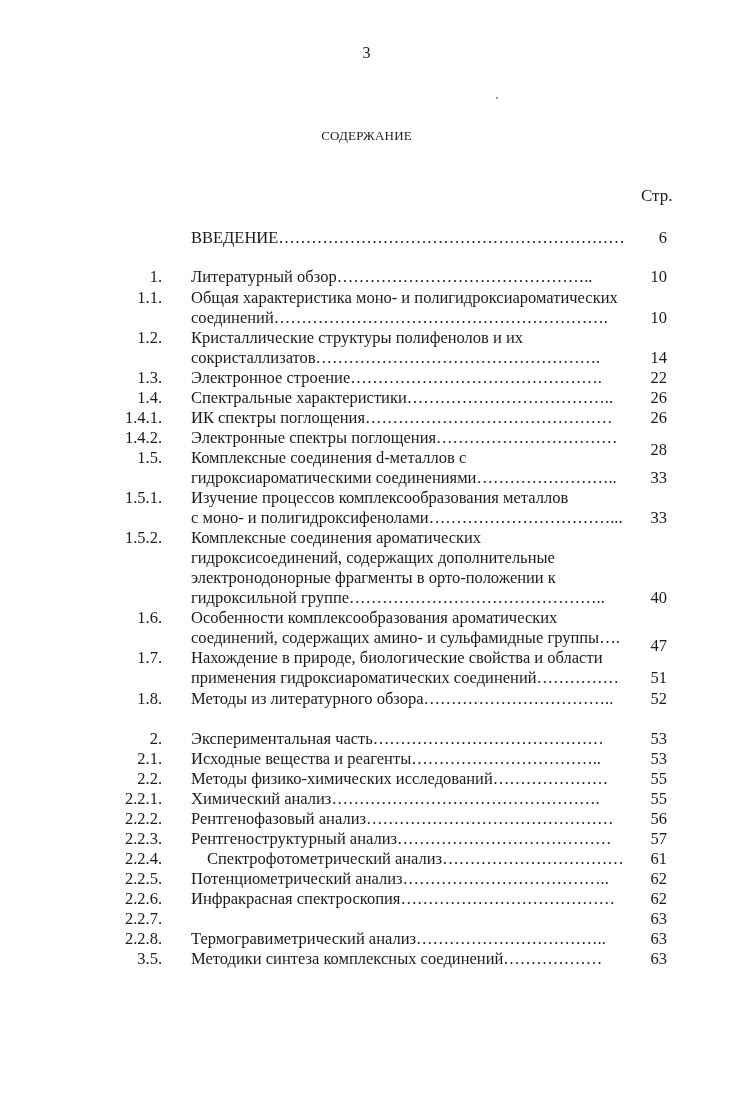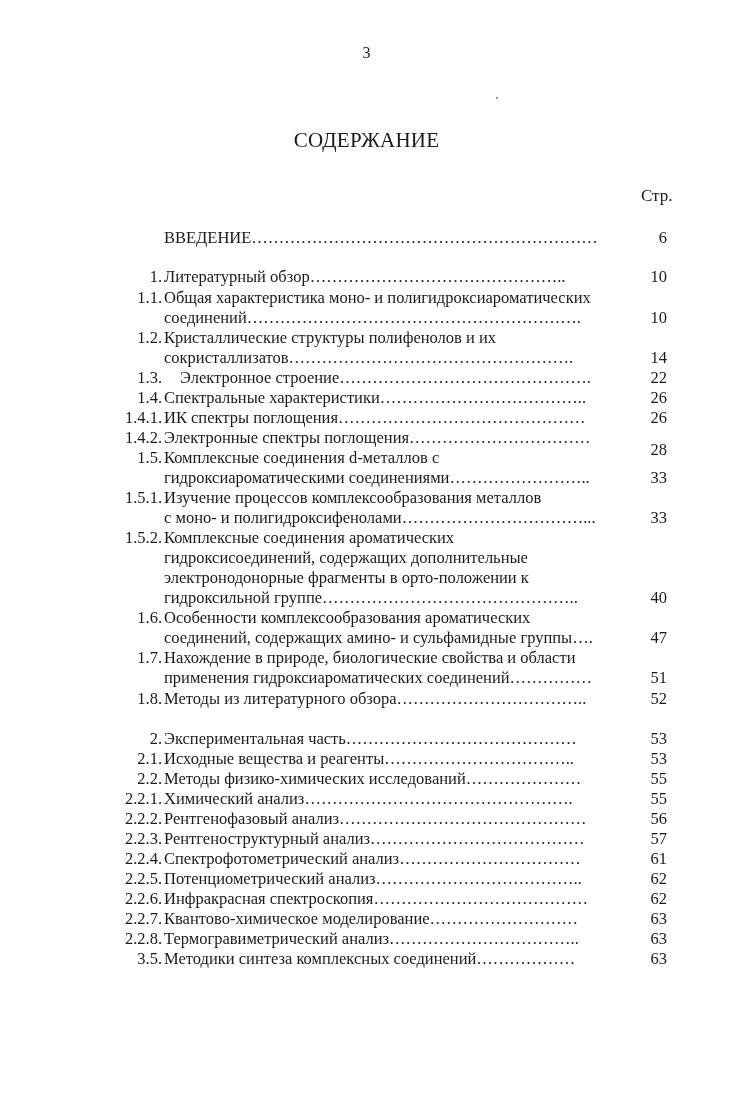--- a/index.html
+++ b/index.html
@@ -11,40 +11,40 @@
   .page-number {
     position: absolute; top: 44px; left: 0; width: 733px; text-align: center;
     font-size: 16px;
   }
   .speck {
     position: absolute; top: 97px; left: 496px; width: 2px; height: 2px;
     background: #777; border-radius: 1px;
   }
   .title {
     position: absolute; top: 128px; left: 0; width: 733px; text-align: center;
-    font-size: 21px; letter-spacing: 0.2px;
+    font-size: 13px; letter-spacing: 0.2px;
   }
   .page-col-header {
     position: absolute; top: 186px; left: 641px; font-size: 17px;
   }
   .toc {
     position: absolute; top: 0; left: 0; width: 733px;
   }
   .row {
     position: absolute; left: 0; width: 733px; height: 21px;
     font-size: 16.5px; line-height: 21px;
   }
   .num {
     position: absolute; right: 571px; 
     text-align: right; white-space: nowrap;
   }
   .pg {
     position: absolute; right: 66px; text-align: right; white-space: nowrap;
   }
-  .line2 { position: absolute; left: 164px; white-space: nowrap; }
+  .line2 { position: absolute; left: 191px; white-space: nowrap; }
 </style>
 </head>
 <body>
 
 <div class="page-number">3</div>
 <div class="speck"></div>
 <div class="title">СОДЕРЖАНИЕ</div>
 <div class="page-col-header">Стр.</div>
 
 <div class="toc" id="toc">
@@ -65,21 +65,21 @@
       <span class="pg" style="top: 20px;">10</span>
     </div>
     <div class="row" style="top: 327px; height: 40px;">
       <span class="num" style="top: 0px;">1.2.</span>
       <span class="line2" style="top: 0px;">Кристаллические структуры полифенолов и их</span>
       <span class="line2" style="top: 20px;">сокристаллизатов…………………………………………….</span>
       <span class="pg" style="top: 20px; margin-left: 41px;">14</span>
     </div>
     <div class="row" style="top: 367px; height: 20px;">
       <span class="num" style="top: 0px;">1.3.</span>
-      <span class="line2" style="top: 0px; margin-left: 16px;">Электронное строение……………………………………….</span>
+      <span class="line2" style="top: 0px;">Электронное строение……………………………………….</span>
       <span class="pg" style="top: 0px;">22</span>
     </div>
     <div class="row" style="top: 387px; height: 20px;">
       <span class="num" style="top: 0px;">1.4.</span>
       <span class="line2" style="top: 0px;">Спектральные характеристики………………………………..</span>
       <span class="pg" style="top: 0px;">26</span>
     </div>
     <div class="row" style="top: 407px; height: 20px;">
       <span class="num" style="top: 0px;">1.4.1.</span>
       <span class="line2" style="top: 0px;">ИК спектры поглощения………………………………………</span>
@@ -107,21 +107,21 @@
       <span class="line2" style="top: 0px;">Комплексные соединения ароматических</span>
       <span class="line2" style="top: 20px;">гидроксисоединений, содержащих дополнительные</span>
       <span class="line2" style="top: 40px;">электронодонорные фрагменты в орто-положении к</span>
       <span class="line2" style="top: 60px;">гидроксильной группе………………………………………..</span>
       <span class="pg" style="top: 60px;">40</span>
     </div>
     <div class="row" style="top: 607px; height: 40px;">
       <span class="num" style="top: 0px;">1.6.</span>
       <span class="line2" style="top: 0px;">Особенности комплексообразования ароматических</span>
       <span class="line2" style="top: 20px;">соединений, содержащих амино- и сульфамидные группы….</span>
-      <span class="pg" style="top: 20px;">47</span>
+      <span class="pg" style="top: 28px;">47</span>
     </div>
     <div class="row" style="top: 647px; height: 40px;">
       <span class="num" style="top: 0px;">1.7.</span>
       <span class="line2" style="top: 0px;">Нахождение в природе, биологические свойства и области</span>
       <span class="line2" style="top: 20px;">применения гидроксиароматических соединений……………</span>
       <span class="pg" style="top: 20px;">51</span>
     </div>
     <div class="row" style="top: 688px; height: 20px;">
       <span class="num" style="top: 0px;">1.8.</span>
       <span class="line2" style="top: 0px;">Методы из литературного обзора……………………………..</span>
@@ -152,36 +152,35 @@
       <span class="line2" style="top: 0px;">Рентгенофазовый анализ………………………………………</span>
       <span class="pg" style="top: 0px;">56</span>
     </div>
     <div class="row" style="top: 828px; height: 20px;">
       <span class="num" style="top: 0px; margin-left: 8px;">2.2.3.</span>
       <span class="line2" style="top: 0px;">Рентгеноструктурный анализ…………………………………</span>
       <span class="pg" style="top: 0px;">57</span>
     </div>
     <div class="row" style="top: 848px; height: 20px; text-decoration: underline;">
       <span class="num" style="top: 0px;">2.2.4.</span>
-      <span class="line2" style="top: 0px;">Спектрофотометрический анализ……………………………</span>
+      <span class="line2" style="top: 0px; margin-left: 16px;">Спектрофотометрический анализ……………………………</span>
       <span class="pg" style="top: 0px;">61</span>
     </div>
     <div class="row" style="top: 868px; height: 20px;">
       <span class="num" style="top: 0px;">2.2.5.</span>
       <span class="line2" style="top: 0px;">Потенциометрический анализ………………………………..</span>
       <span class="pg" style="top: 0px;">62</span>
     </div>
     <div class="row" style="top: 888px; height: 20px;">
       <span class="num" style="top: 0px;">2.2.6.</span>
       <span class="line2" style="top: 0px;">Инфракрасная спектроскопия…………………………………</span>
       <span class="pg" style="top: 0px;">62</span>
     </div>
     <div class="row" style="top: 908px; height: 20px;">
       <span class="num" style="top: 0px;">2.2.7.</span>
-      <span class="line2" style="top: 0px;">Квантово-химическое  моделирование………………………</span>
       <span class="pg" style="top: 0px;">63</span>
     </div>
     <div class="row" style="top: 928px; height: 20px;">
       <span class="num" style="top: 0px;">2.2.8.</span>
       <span class="line2" style="top: 0px;">Термогравиметрический анализ……………………………..</span>
       <span class="pg" style="top: 0px;">63</span>
     </div>
     <div class="row" style="top: 948px; height: 20px;">
       <span class="num" style="top: 0px;">3.5.</span>
       <span class="line2" style="top: 0px;">Методики синтеза комплексных соединений………………</span>

